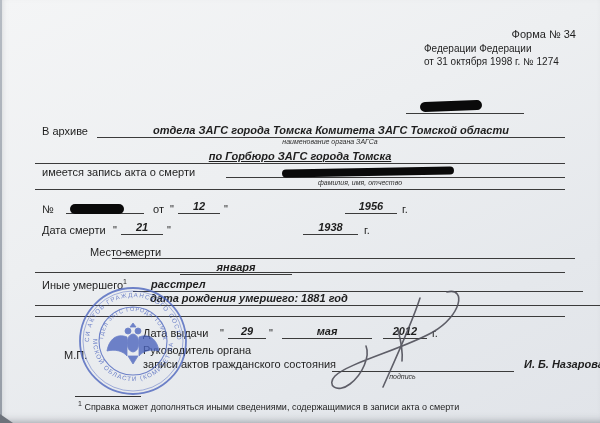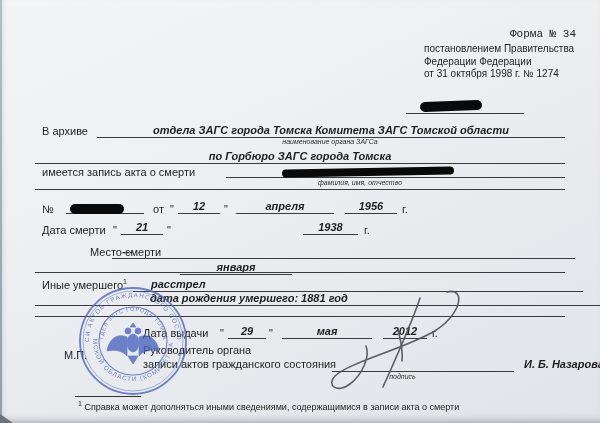--- a/index.html
+++ b/index.html
@@ -29,49 +29,47 @@
              clip-path:polygon(0 35%,100% 100%,0 100%);}
 </style>
 </head>
 <body>
 
 <div class="paper">
 
   <div class="edge-left"></div>
   <div class="corner-bl"></div>
 
-  <div class="lbl" style="left:430px;top:28px;width:146px;text-align:right;font-family:Liberation Mono, monospace;">Форма № 34</div>
+  <div class="lbl" style="left:430px;top:28px;width:146px;text-align:right;">Форма № 34</div>
   <div class="appr" style="left:424px;top:43px;">
-    <div>постановлением Правительства</div>
     <div>Федерации Федерации</div>
     <div>от 31 октября 1998 г. № 1274</div>
   </div>
 
   <span class="uline plain" style="left:406px;top:99px;width:118px;"></span>
   <div class="redact" style="left:420px;top:101px;width:62px;height:10px;transform:rotate(-2deg);"></div>
 
   <div class="lbl" style="left:42px;top:125px;">В архиве</div>
   <span class="uline" style="left:97px;top:123px;width:468px;">отдела ЗАГС города Томска Комитета ЗАГС Томской области</span>
   <div class="cap" style="left:210px;top:138px;width:240px;">наименование органа ЗАГСа</div>
-  <span class="uline" style="left:35px;top:149px;width:530px;">по Горбюро ЗАГС города Томска</span>
+  <span class="uline" style="left:35px;top:149px;width:530px;text-decoration:underline;">по Горбюро ЗАГС города Томска</span>
 
   <div class="lbl" style="left:42px;top:166px;">имеется запись акта о смерти</div>
   <span class="uline plain" style="left:226px;top:163px;width:339px;"></span>
   <div class="redact" style="left:282px;top:168px;width:172px;height:8px;border-radius:4px;transform:rotate(-1deg);"></div>
   <div class="cap" style="left:280px;top:179px;width:160px;">фамилия, имя, отчество</div>
   <span class="uline plain" style="left:35px;top:175px;width:530px;"></span>
 
   <div class="lbl" style="left:42px;top:203px;">№</div>
   <span class="uline plain" style="left:66px;top:199px;width:78px;"></span>
   <div class="redact" style="left:70px;top:204px;width:54px;height:10px;"></div>
   <div class="lbl" style="left:153px;top:203px;">от</div>
   <div class="lbl" style="left:170px;top:203px;">"</div>
   <span class="uline" style="left:178px;top:199px;width:42px;">12</span>
   <div class="lbl" style="left:224px;top:203px;">"</div>
-  <span class="uline" style="left:236px;top:199px;width:98px;">апреля</span>
   <span class="uline" style="left:345px;top:199px;width:52px;">1956</span>
   <div class="lbl" style="left:402px;top:203px;">г.</div>
 
   <div class="lbl" style="left:42px;top:224px;">Дата смерти</div>
   <div class="lbl" style="left:113px;top:224px;">"</div>
   <span class="uline" style="left:121px;top:220px;width:42px;">21</span>
   <div class="lbl" style="left:167px;top:224px;">"</div>
   <span class="uline" style="left:180px;top:220px;width:112px;margin-top:40px;">января</span>
   <span class="uline" style="left:303px;top:220px;width:55px;">1938</span>
   <div class="lbl" style="left:364px;top:224px;">г.</div>

